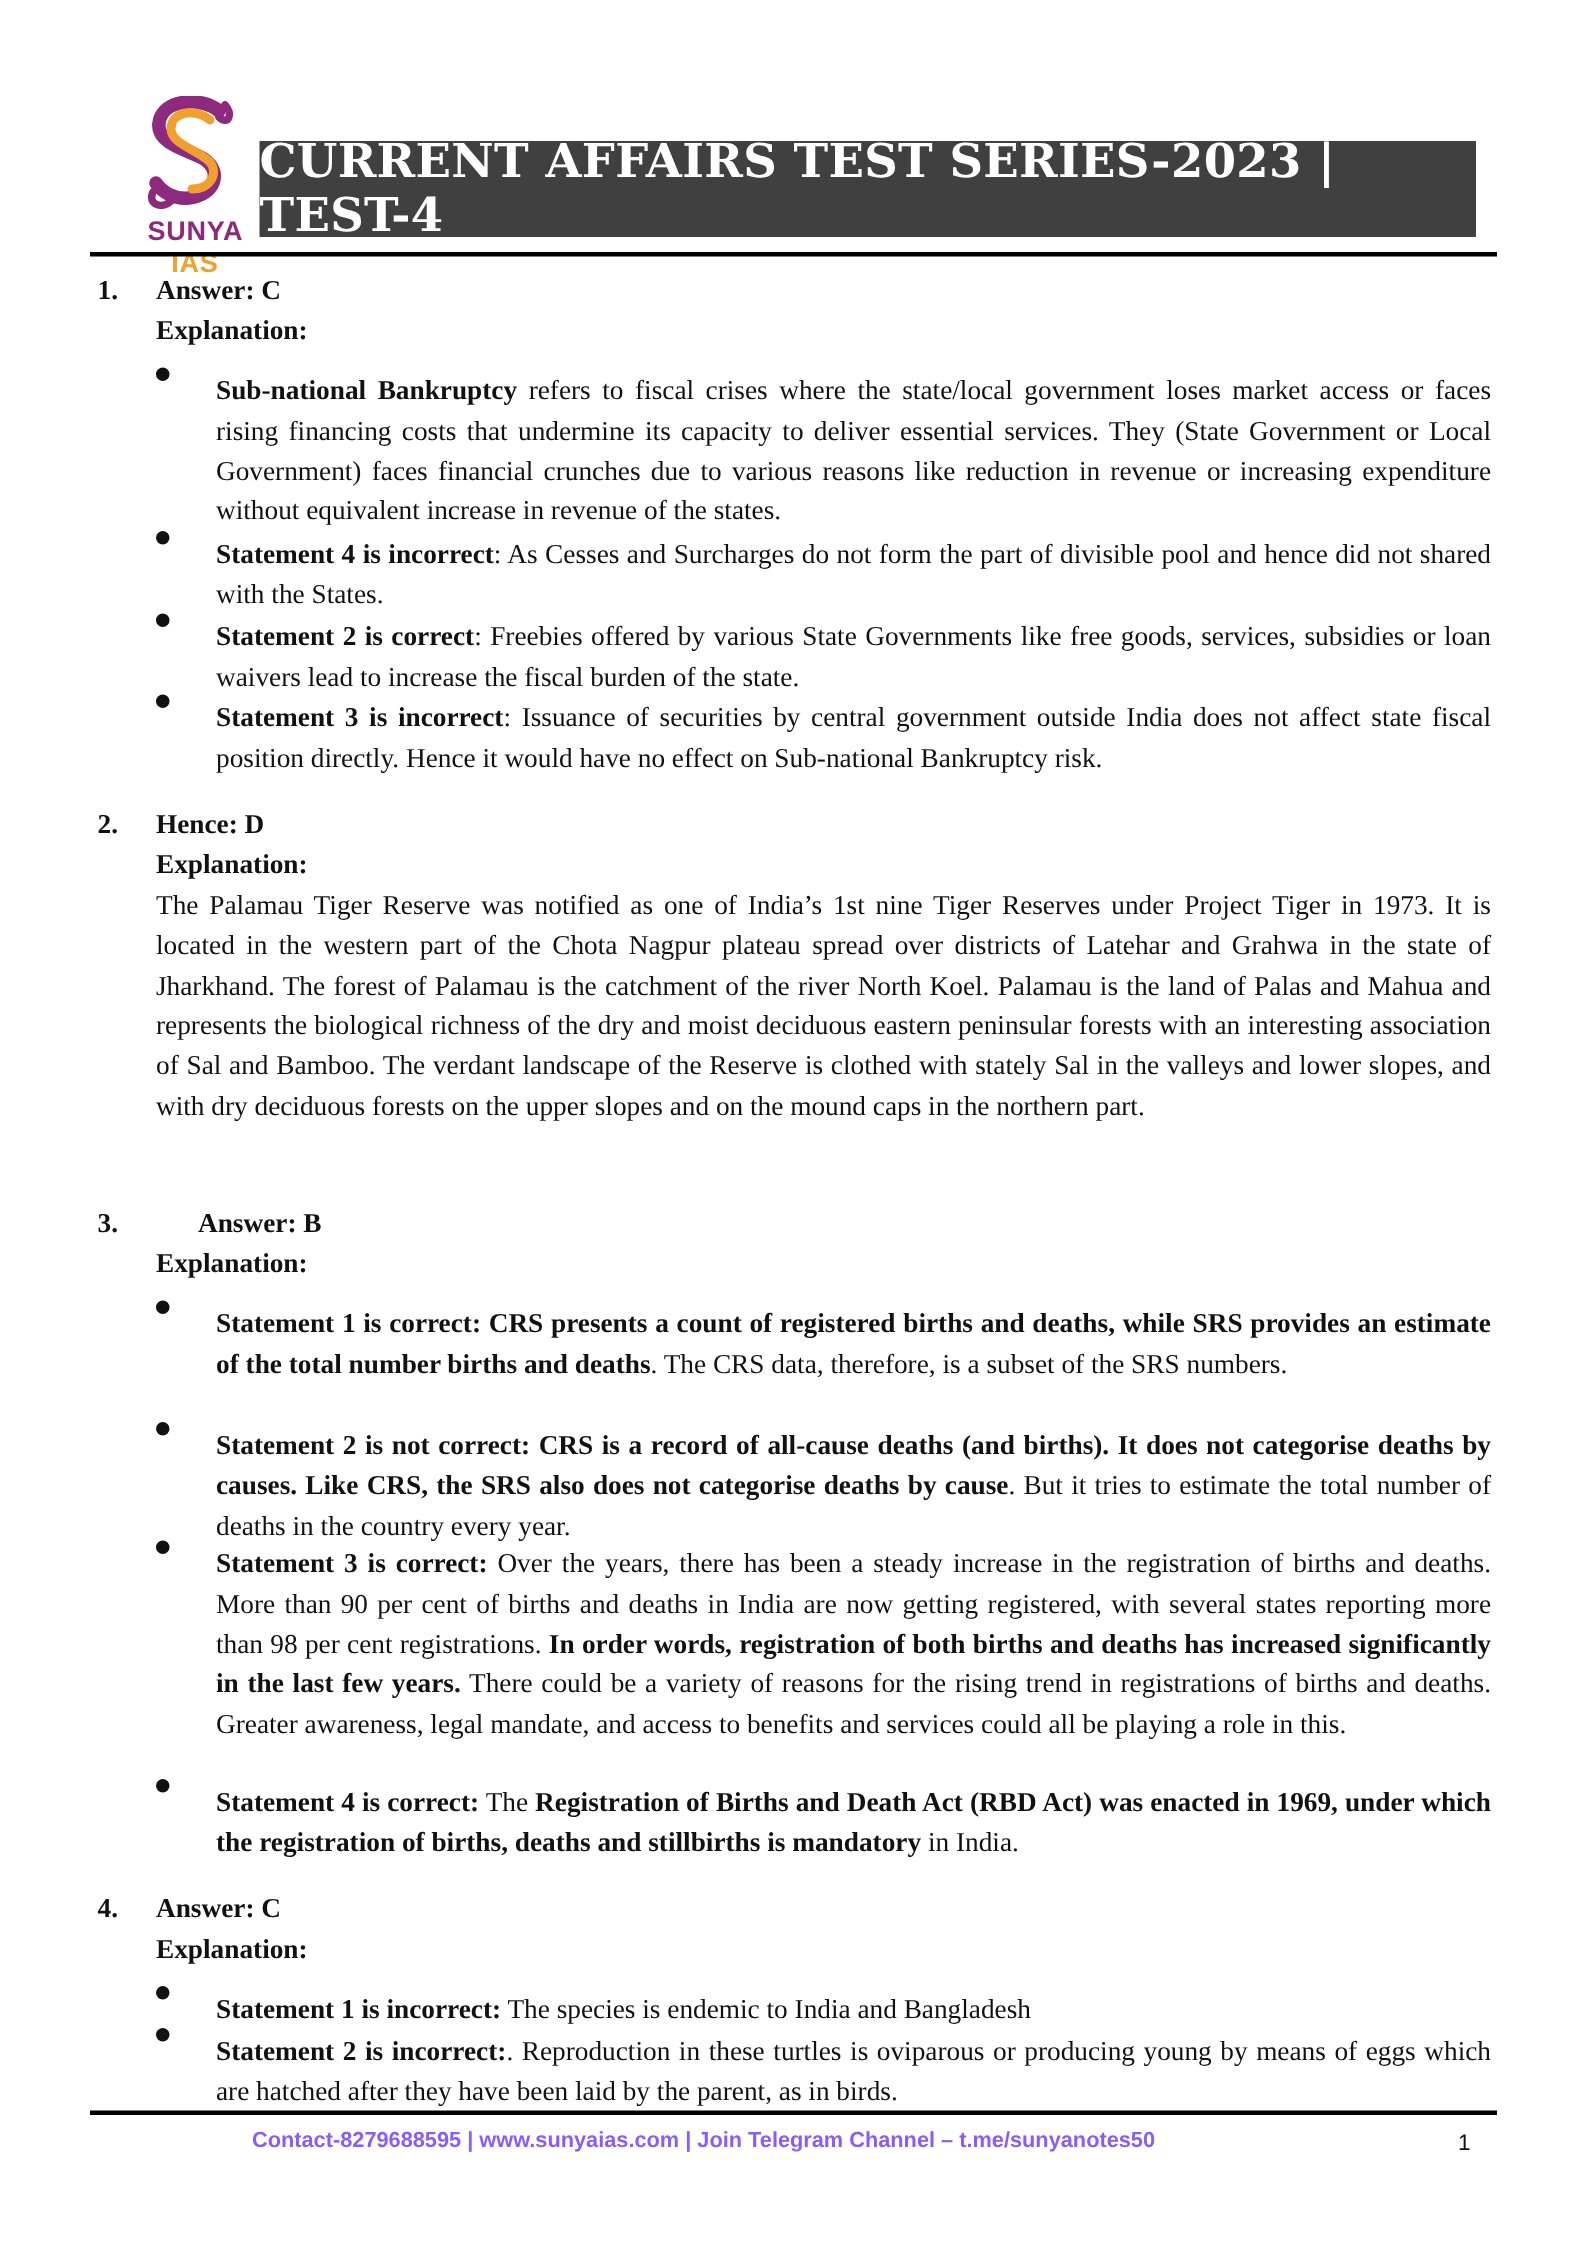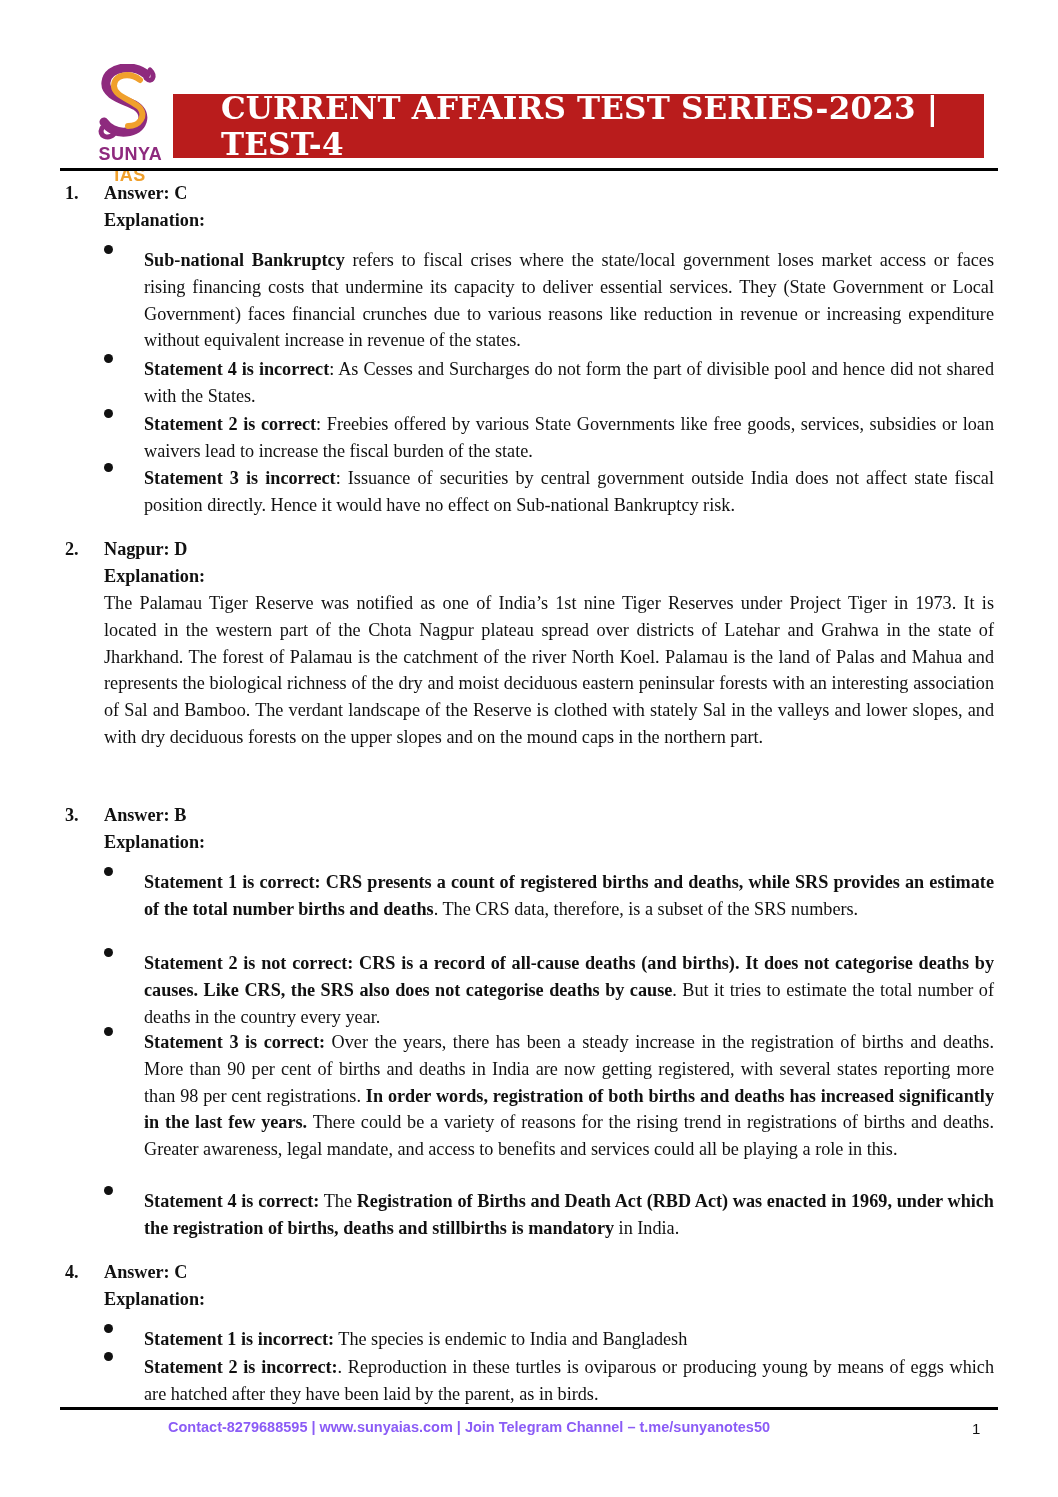--- a/index.html
+++ b/index.html
@@ -19,26 +19,25 @@
     .logo svg { position: absolute; left: 12px; top: 0; width: 64px; height: 78px; }
     .logo-text {
       position: absolute; left: 0; top: 80px; width: 92px; text-align: center;
       font-family: "Liberation Sans", "DejaVu Sans", sans-serif;
       font-size: 18px; font-weight: bold; letter-spacing: 0.5px;
     }
     .logo-text .sunya { color: #8e2a7e; }
     .logo-text .ias { color: #f0a02c; }
     .title-box {
       position: absolute; left: 173px; top: 94px; width: 811px; height: 64px;
-      background: #b91c1c; color: #ffffff;
+      background: #404040; color: #ffffff;
       font-family: "DejaVu Serif", "Liberation Serif", serif;
       font-weight: bold; font-size: 31px;
       display: flex; align-items: center; justify-content: center;
       letter-spacing: 0.2px;
-      padding-left: 48px;
     }
     .header-rule {
       position: absolute; left: 60px; top: 168px; width: 938px; height: 3px; background: #000;
     }
     .content {
       position: absolute; left: 0; top: 180px; width: 1058px;
       font-size: 18.2px; line-height: 26.8px;
     }
     .q { position: absolute; left: 0; width: 1058px; }
     .qnum {
@@ -113,28 +112,28 @@
       <div class="btext"><b>Statement 2 is correct</b><span>: Freebies offered by various State Governments like free goods, services, subsidies or loan waivers lead to increase the fiscal burden of the state.</span></div>
     </div>
     <div class="bullet" style="top:273px;">
       <span class="dot"></span>
       <div class="btext"><b>Statement 3 is incorrect</b><span>: Issuance of securities by central government outside India does not affect state fiscal position directly. Hence it would have no effect on Sub-national Bankruptcy risk.</span></div>
     </div>
   </div>
 
   <div class="q" style="top:356px;">
     <div class="qnum">2.</div>
-    <div class="answer" style="top:0px;">Nagpur: D</div>
+    <div class="answer" style="top:0px;">Hence: D</div>
     <div class="expl-label" style="top:27px;">Explanation:</div>
     <div class="para" style="top:54px;">The Palamau Tiger Reserve was notified as one of India’s 1st nine Tiger Reserves under Project Tiger in 1973. It is located in the western part of the Chota Nagpur plateau spread over districts of Latehar and Grahwa in the state of Jharkhand. The forest of Palamau is the catchment of the river North Koel. Palamau is the land of Palas and Mahua and represents the biological richness of the dry and moist deciduous eastern peninsular forests with an interesting association of Sal and Bamboo. The verdant landscape of the Reserve is clothed with stately Sal in the valleys and lower slopes, and with dry deciduous forests on the upper slopes and on the mound caps in the northern part.</div>
   </div>
 
   <div class="q" style="top:622px;">
     <div class="qnum">3.</div>
-    <div class="answer" style="top:0px;">Answer: B</div>
+    <div class="answer" style="top:0px;margin-left:28px;">Answer: B</div>
     <div class="expl-label" style="top:27px;">Explanation:</div>
     <div class="bullet" style="top:55px;">
       <span class="dot"></span>
       <div class="btext"><b>Statement 1 is correct: CRS presents a count of registered births and deaths, while SRS provides an estimate of the total number births and deaths</b><span>. The CRS data, therefore, is a subset of the SRS numbers.</span></div>
     </div>
     <div class="bullet" style="top:136px;">
       <span class="dot"></span>
       <div class="btext"><b>Statement 2 is not correct: CRS is a record of all-cause deaths (and births). It does not categorise deaths by causes. Like CRS, the SRS also does not categorise deaths by cause</b><span>. But it tries to estimate the total number of deaths in the country every year.</span></div>
     </div>
     <div class="bullet" style="top:215px;">

